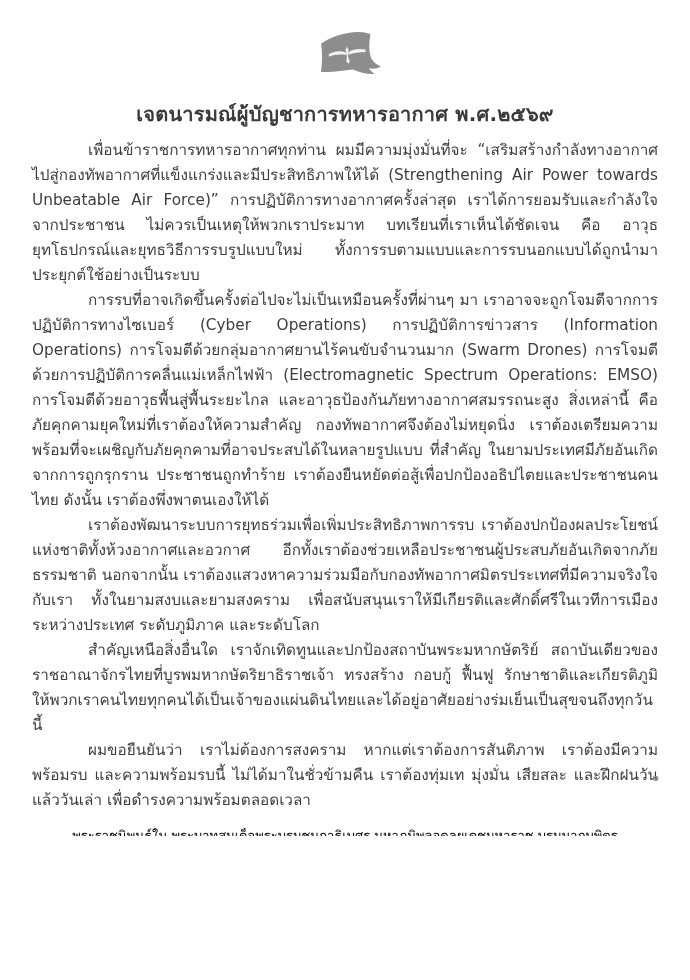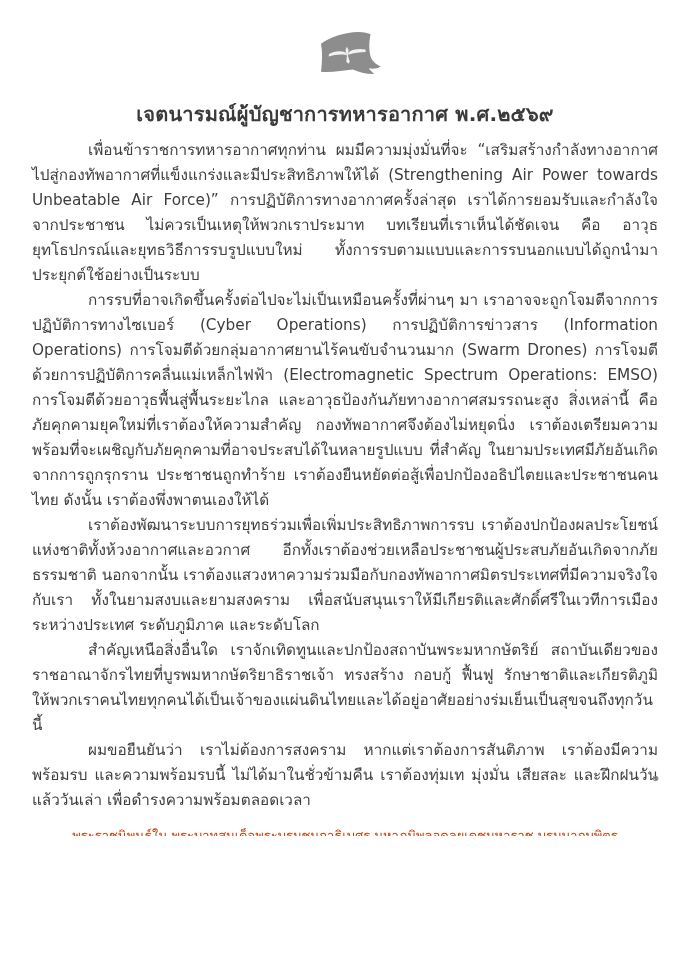--- a/index.html
+++ b/index.html
@@ -49,21 +49,21 @@
     text-align: center;
     font-size: 18px;
     font-weight: 700;
     color: #333333;
     margin-top: 22px;
     letter-spacing: 0.3px;
   }
   .quote-attribution {
     text-align: center;
     font-size: 13px;
-    color: #c2410c;
+    color: #000000;
     margin-top: 12px;
   }
   .signature-block {
     width: fit-content;
     margin: 34px 60px 0 auto;
     text-align: center;
   }
   .signature-name {
     font-size: 16px;
     color: #3a3a3a;

